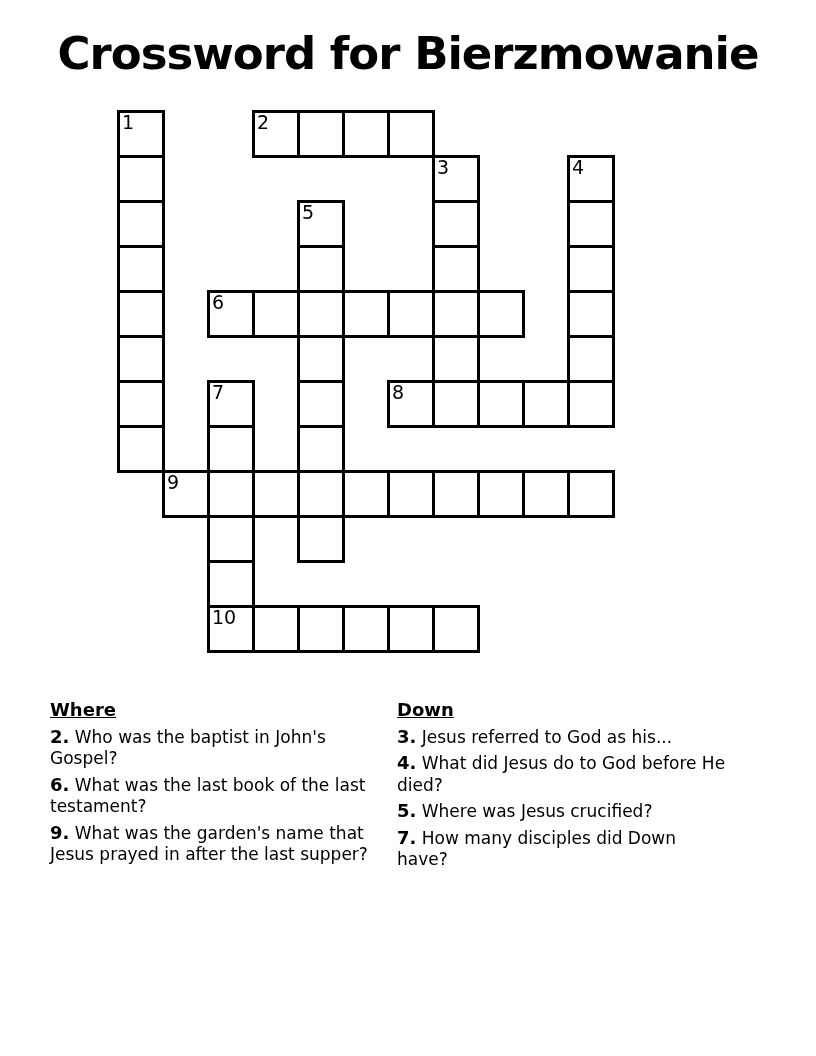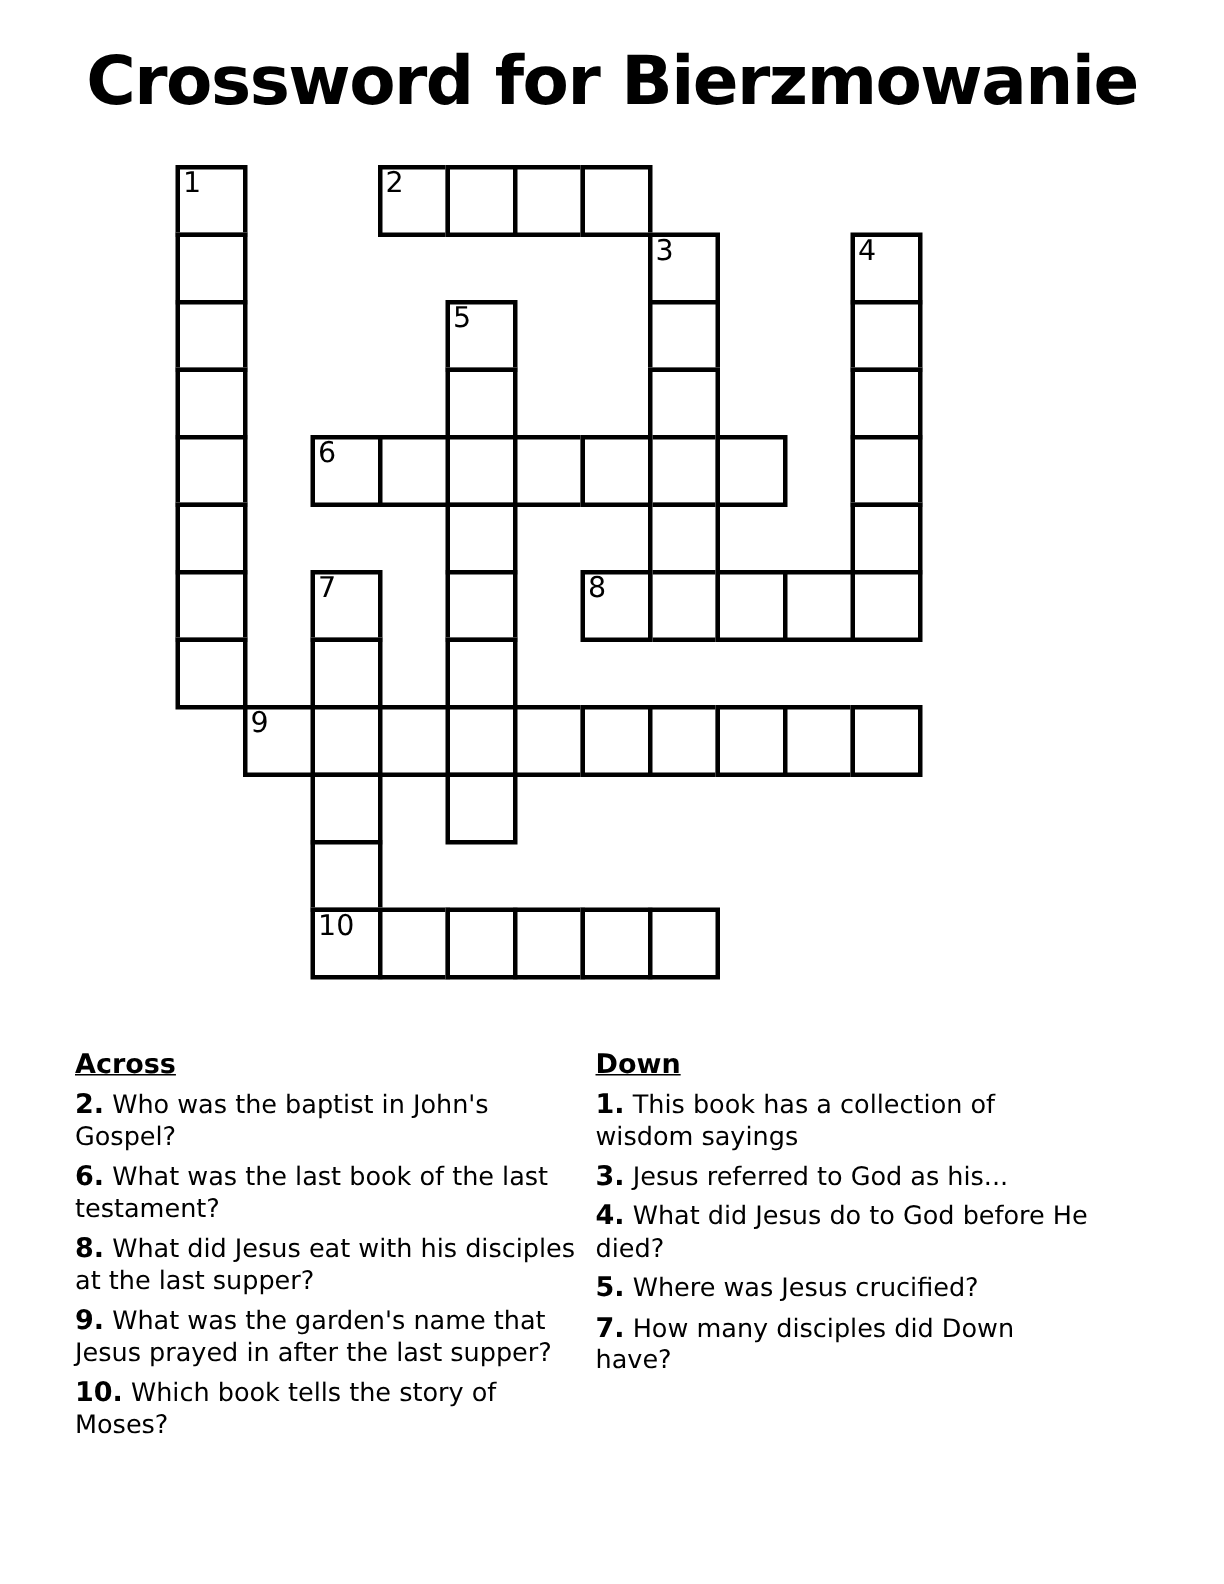--- a/index.html
+++ b/index.html
@@ -161,32 +161,29 @@
     <div class="cell" style="left: 405px; top: 360px;"></div>
     <div class="cell" style="left: 450px; top: 360px;"></div>
     <div class="cell" style="left: 135px; top: 495px;"></div>
     <div class="cell" style="left: 180px; top: 495px;"></div>
     <div class="cell" style="left: 225px; top: 495px;"></div>
     <div class="cell" style="left: 270px; top: 495px;"></div>
     <div class="cell" style="left: 315px; top: 495px;"></div>
   </div>
 
 <div class="clues clues-across">
-  <h2 class="clues-heading">Across</h2>
+  <h2 class="clues-heading">Where</h2>
   <div>
       <div class="clue"><b>2.</b> <span>Who was the baptist in John's Gospel?</span></div>
       <div class="clue"><b>6.</b> <span>What was the last book of the last testament?</span></div>
-      <div class="clue"><b>8.</b> <span>What did Jesus eat with his disciples at the last supper?</span></div>
       <div class="clue"><b>9.</b> <span>What was the garden's name that Jesus prayed in after the last supper?</span></div>
-      <div class="clue"><b>10.</b> <span>Which book tells the story of Moses?</span></div>
     </div>
 </div>
 
 <div class="clues clues-down">
   <h2 class="clues-heading">Down</h2>
   <div>
-      <div class="clue"><b>1.</b> <span>This book has a collection of wisdom sayings</span></div>
       <div class="clue"><b>3.</b> <span>Jesus referred to God as his...</span></div>
       <div class="clue"><b>4.</b> <span>What did Jesus do to God before He died?</span></div>
       <div class="clue"><b>5.</b> <span>Where was Jesus crucified?</span></div>
       <div class="clue"><b>7.</b> <span>How many disciples did Down have?</span></div>
     </div>
 </div>
 
 </body></html>

